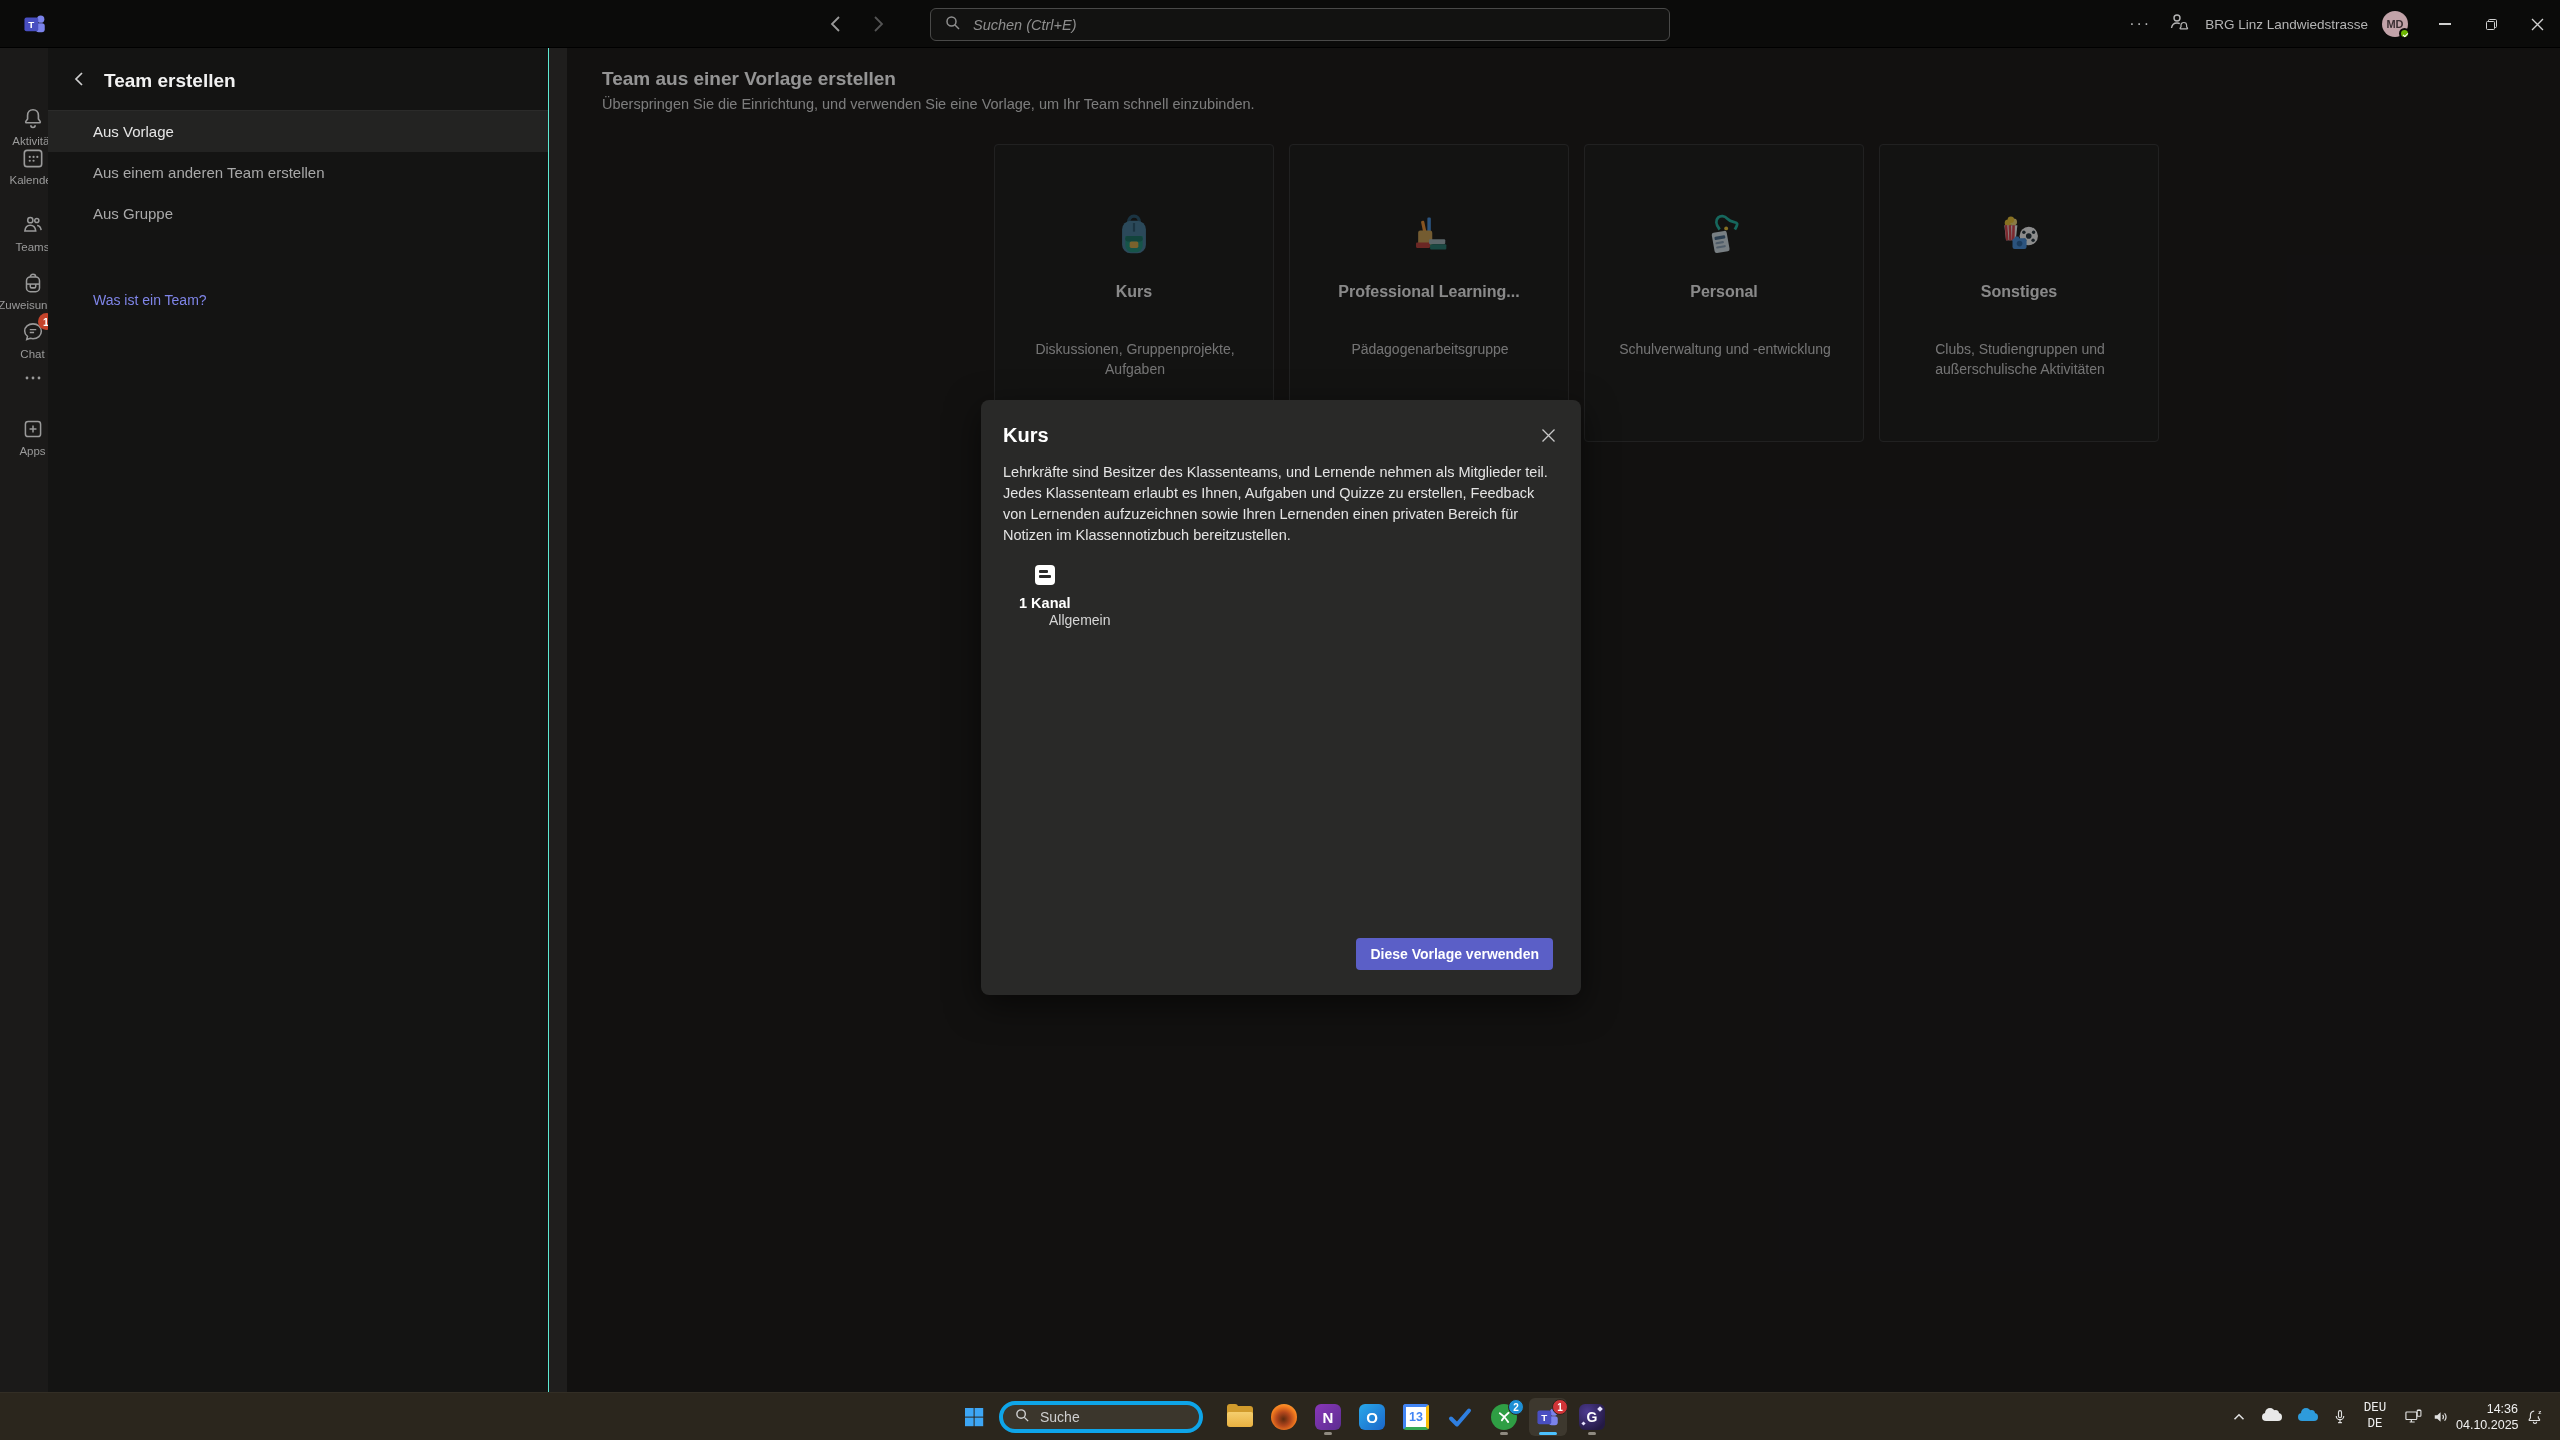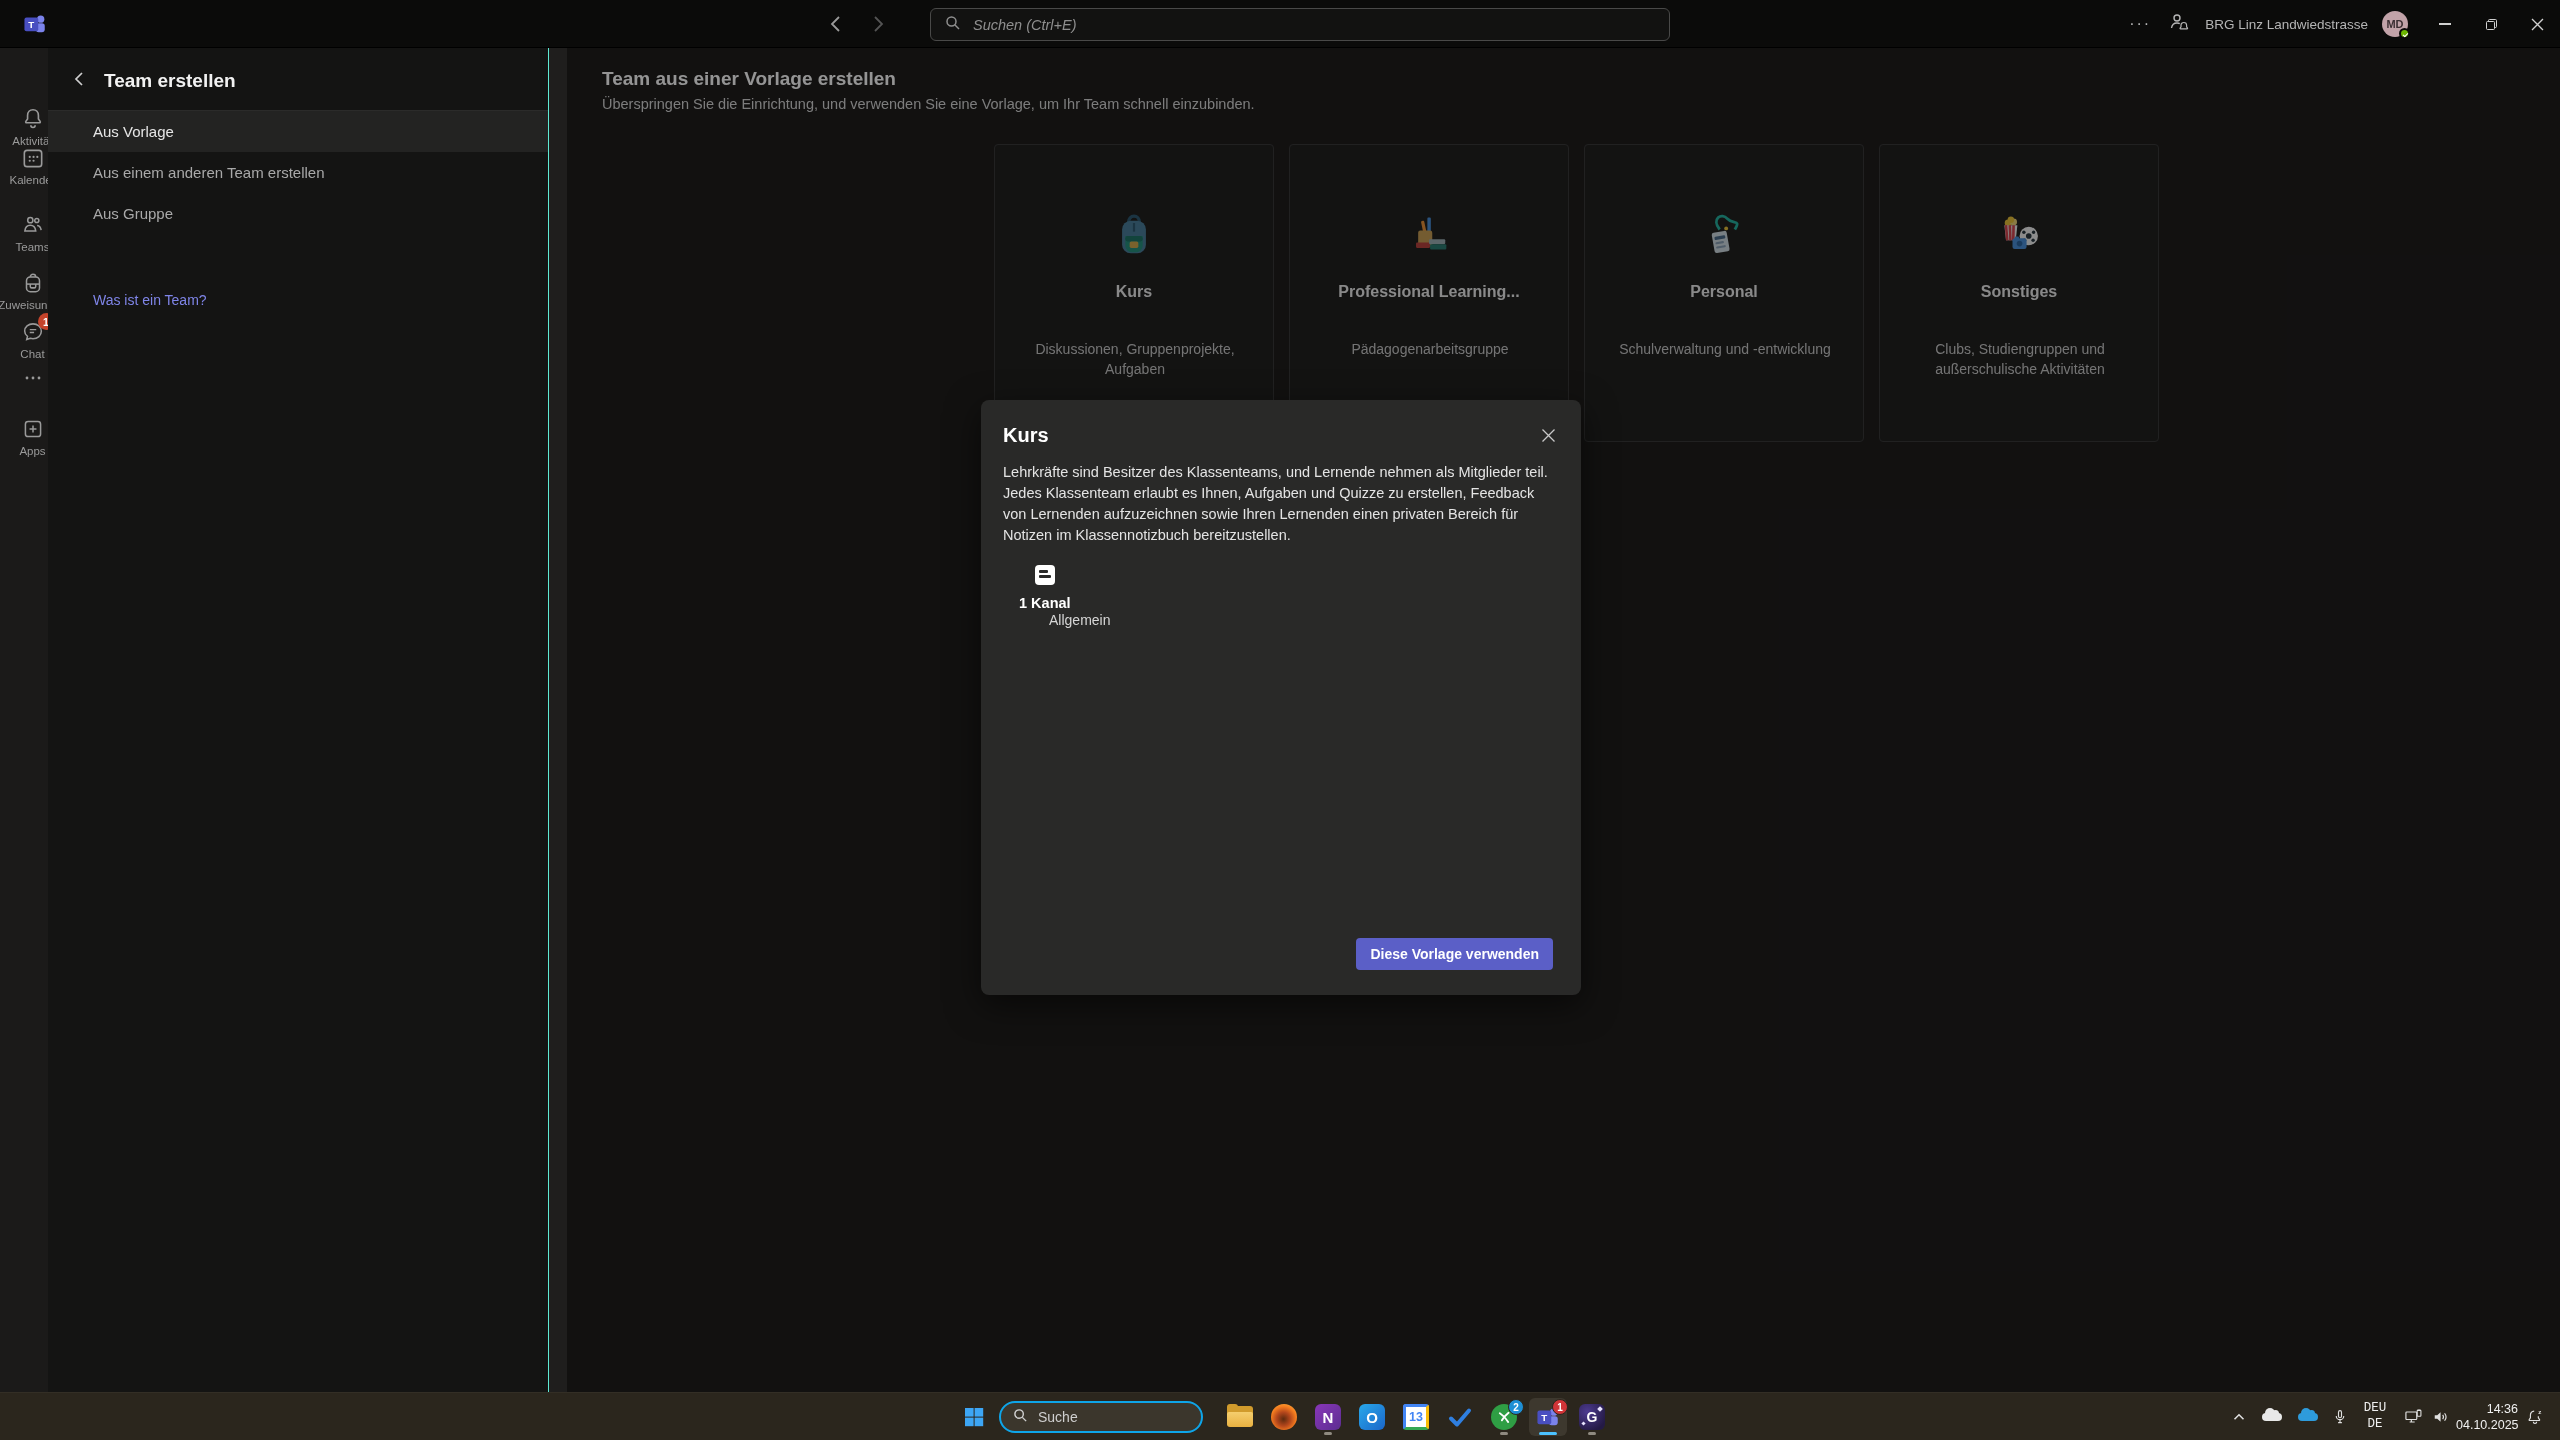--- a/index.html
+++ b/index.html
@@ -63,21 +63,21 @@
   .channel-icon { width:20px; height:20px; background:#ffffff; border-radius:4px; position:relative; }
   .channel-icon::before { content:""; position:absolute; left:4px; top:5px; width:9px; height:2.5px; background:#292928; border-radius:1px; }
   .channel-icon::after { content:""; position:absolute; left:4px; top:10px; width:12px; height:2.5px; background:#292928; border-radius:1px; }
   .channel-count { color:#ffffff; font-size:14.5px; font-weight:bold; }
   .channel-name { position:absolute; left:68px; top:212px; color:#d6d6d6; font-size:14px; }
   .modal-btn { position:absolute; right:28px; bottom:25px; height:32px; padding:0 14px; background:#5b5fc7; border:none; border-radius:4px; color:#ffffff; font-size:14px; font-weight:bold; font-family:"Liberation Sans",sans-serif; cursor:pointer; }
 
   
   .taskbar { position:absolute; left:0; top:1392px; width:2560px; height:48px; background:#2b261d; border-top:1px solid rgba(255,255,255,0.04); z-index:40; }
   .tb-btn { position:absolute; top:5px; width:38px; height:38px; border-radius:6px; display:flex; align-items:center; justify-content:center; cursor:pointer; }
-  .task-search { position:absolute; left:999px; top:8px; width:204px; height:32px; background:#3b362c; border:2px solid #0ea5e9; border-radius:16px; display:flex; align-items:center; padding-left:12px; gap:10px; }
+  .task-search { position:absolute; left:999px; top:8px; width:204px; height:32px; background:#3b362c; border:4px solid #0ea5e9; border-radius:16px; display:flex; align-items:center; padding-left:12px; gap:10px; }
   .task-search input { background:transparent; border:none; outline:none; color:#d0d0d0; font-size:14px; width:150px; font-family:"Liberation Sans",sans-serif; }
   .task-search input::placeholder { color:#cfcfcf; }
   .appicon { width:26px; height:26px; border-radius:6px; display:flex; align-items:center; justify-content:center; font-weight:bold; color:#fff; position:relative; }
   .run-dash { position:absolute; bottom:1px; left:50%; transform:translateX(-50%); width:8px; height:3px; border-radius:2px; background:#8f8a80; }
   .run-dash.active { width:18px; background:#4cc2ff; }
   .task-badge { position:absolute; top:-5px; right:-7px; min-width:16px; height:16px; border-radius:8px; color:#fff; font-size:10px; font-weight:bold; display:flex; align-items:center; justify-content:center; padding:0 3px; border:1.5px solid #2b261d; }
   .badge-blue { background:#1e8fd5; }
   .badge-red { background:#d13438; }
   .teams-active-bg { background:#3d382e; }
   .folder-icon { position:relative; width:26px; height:22px; }

